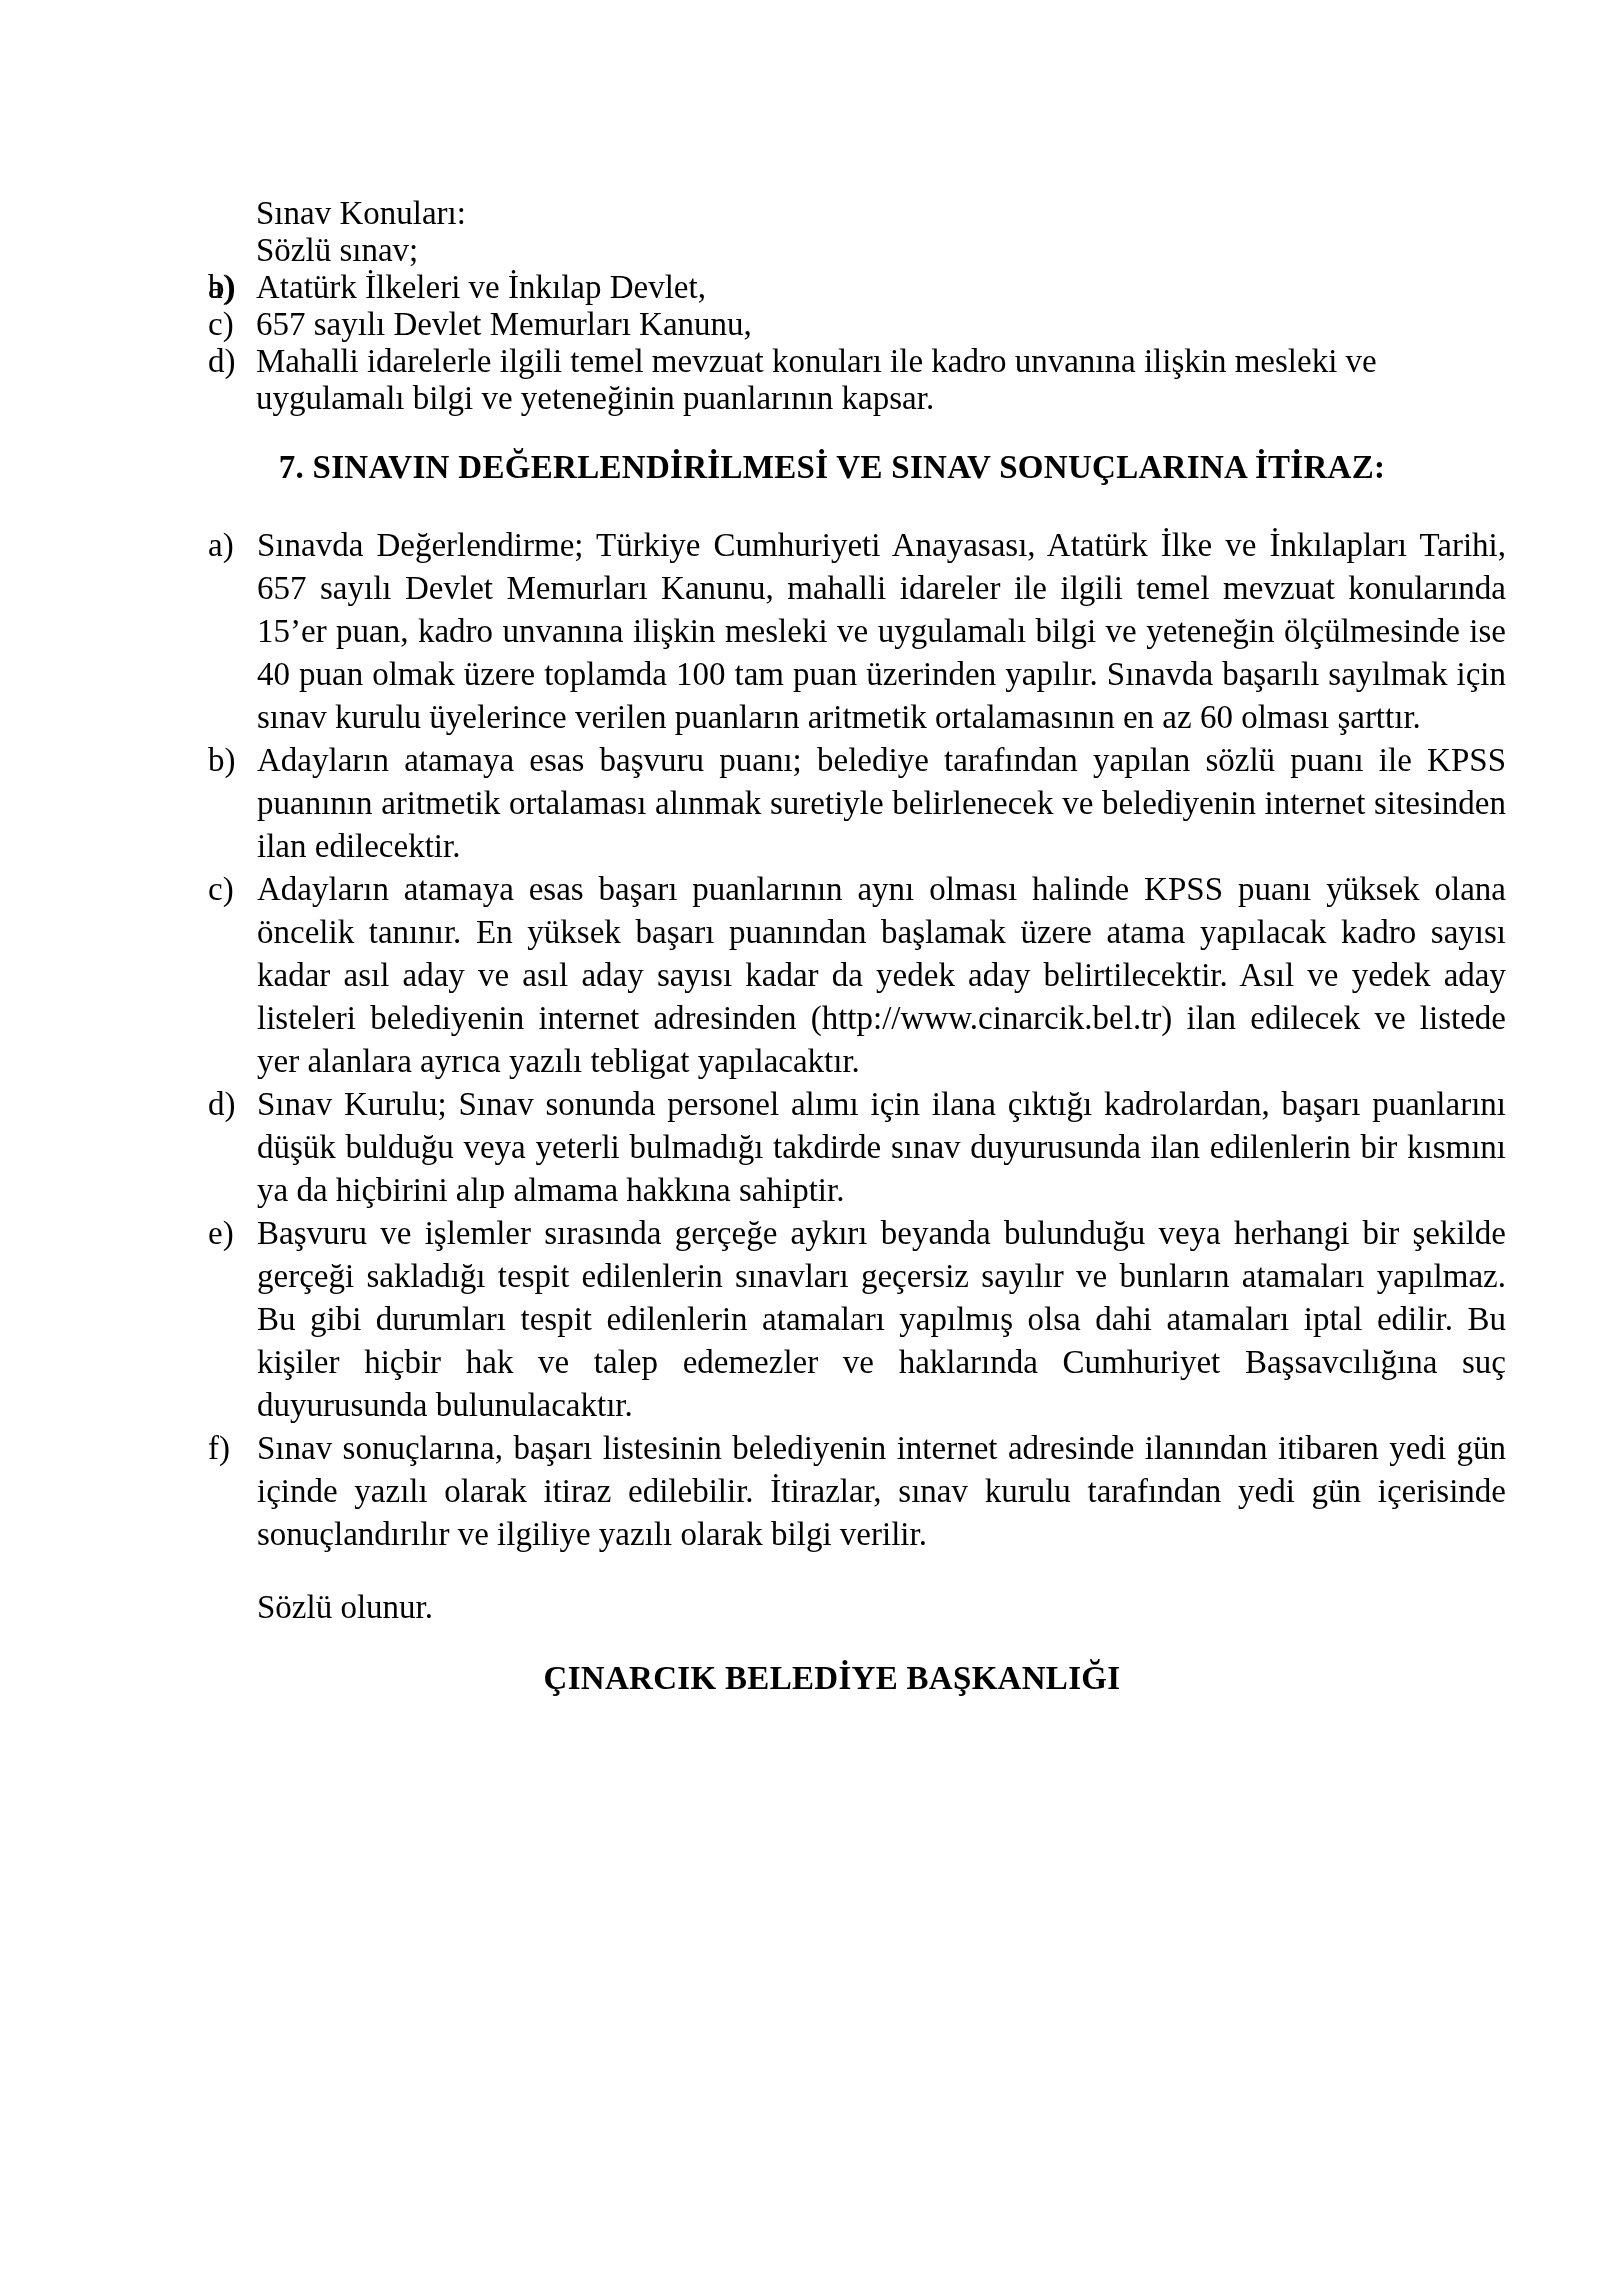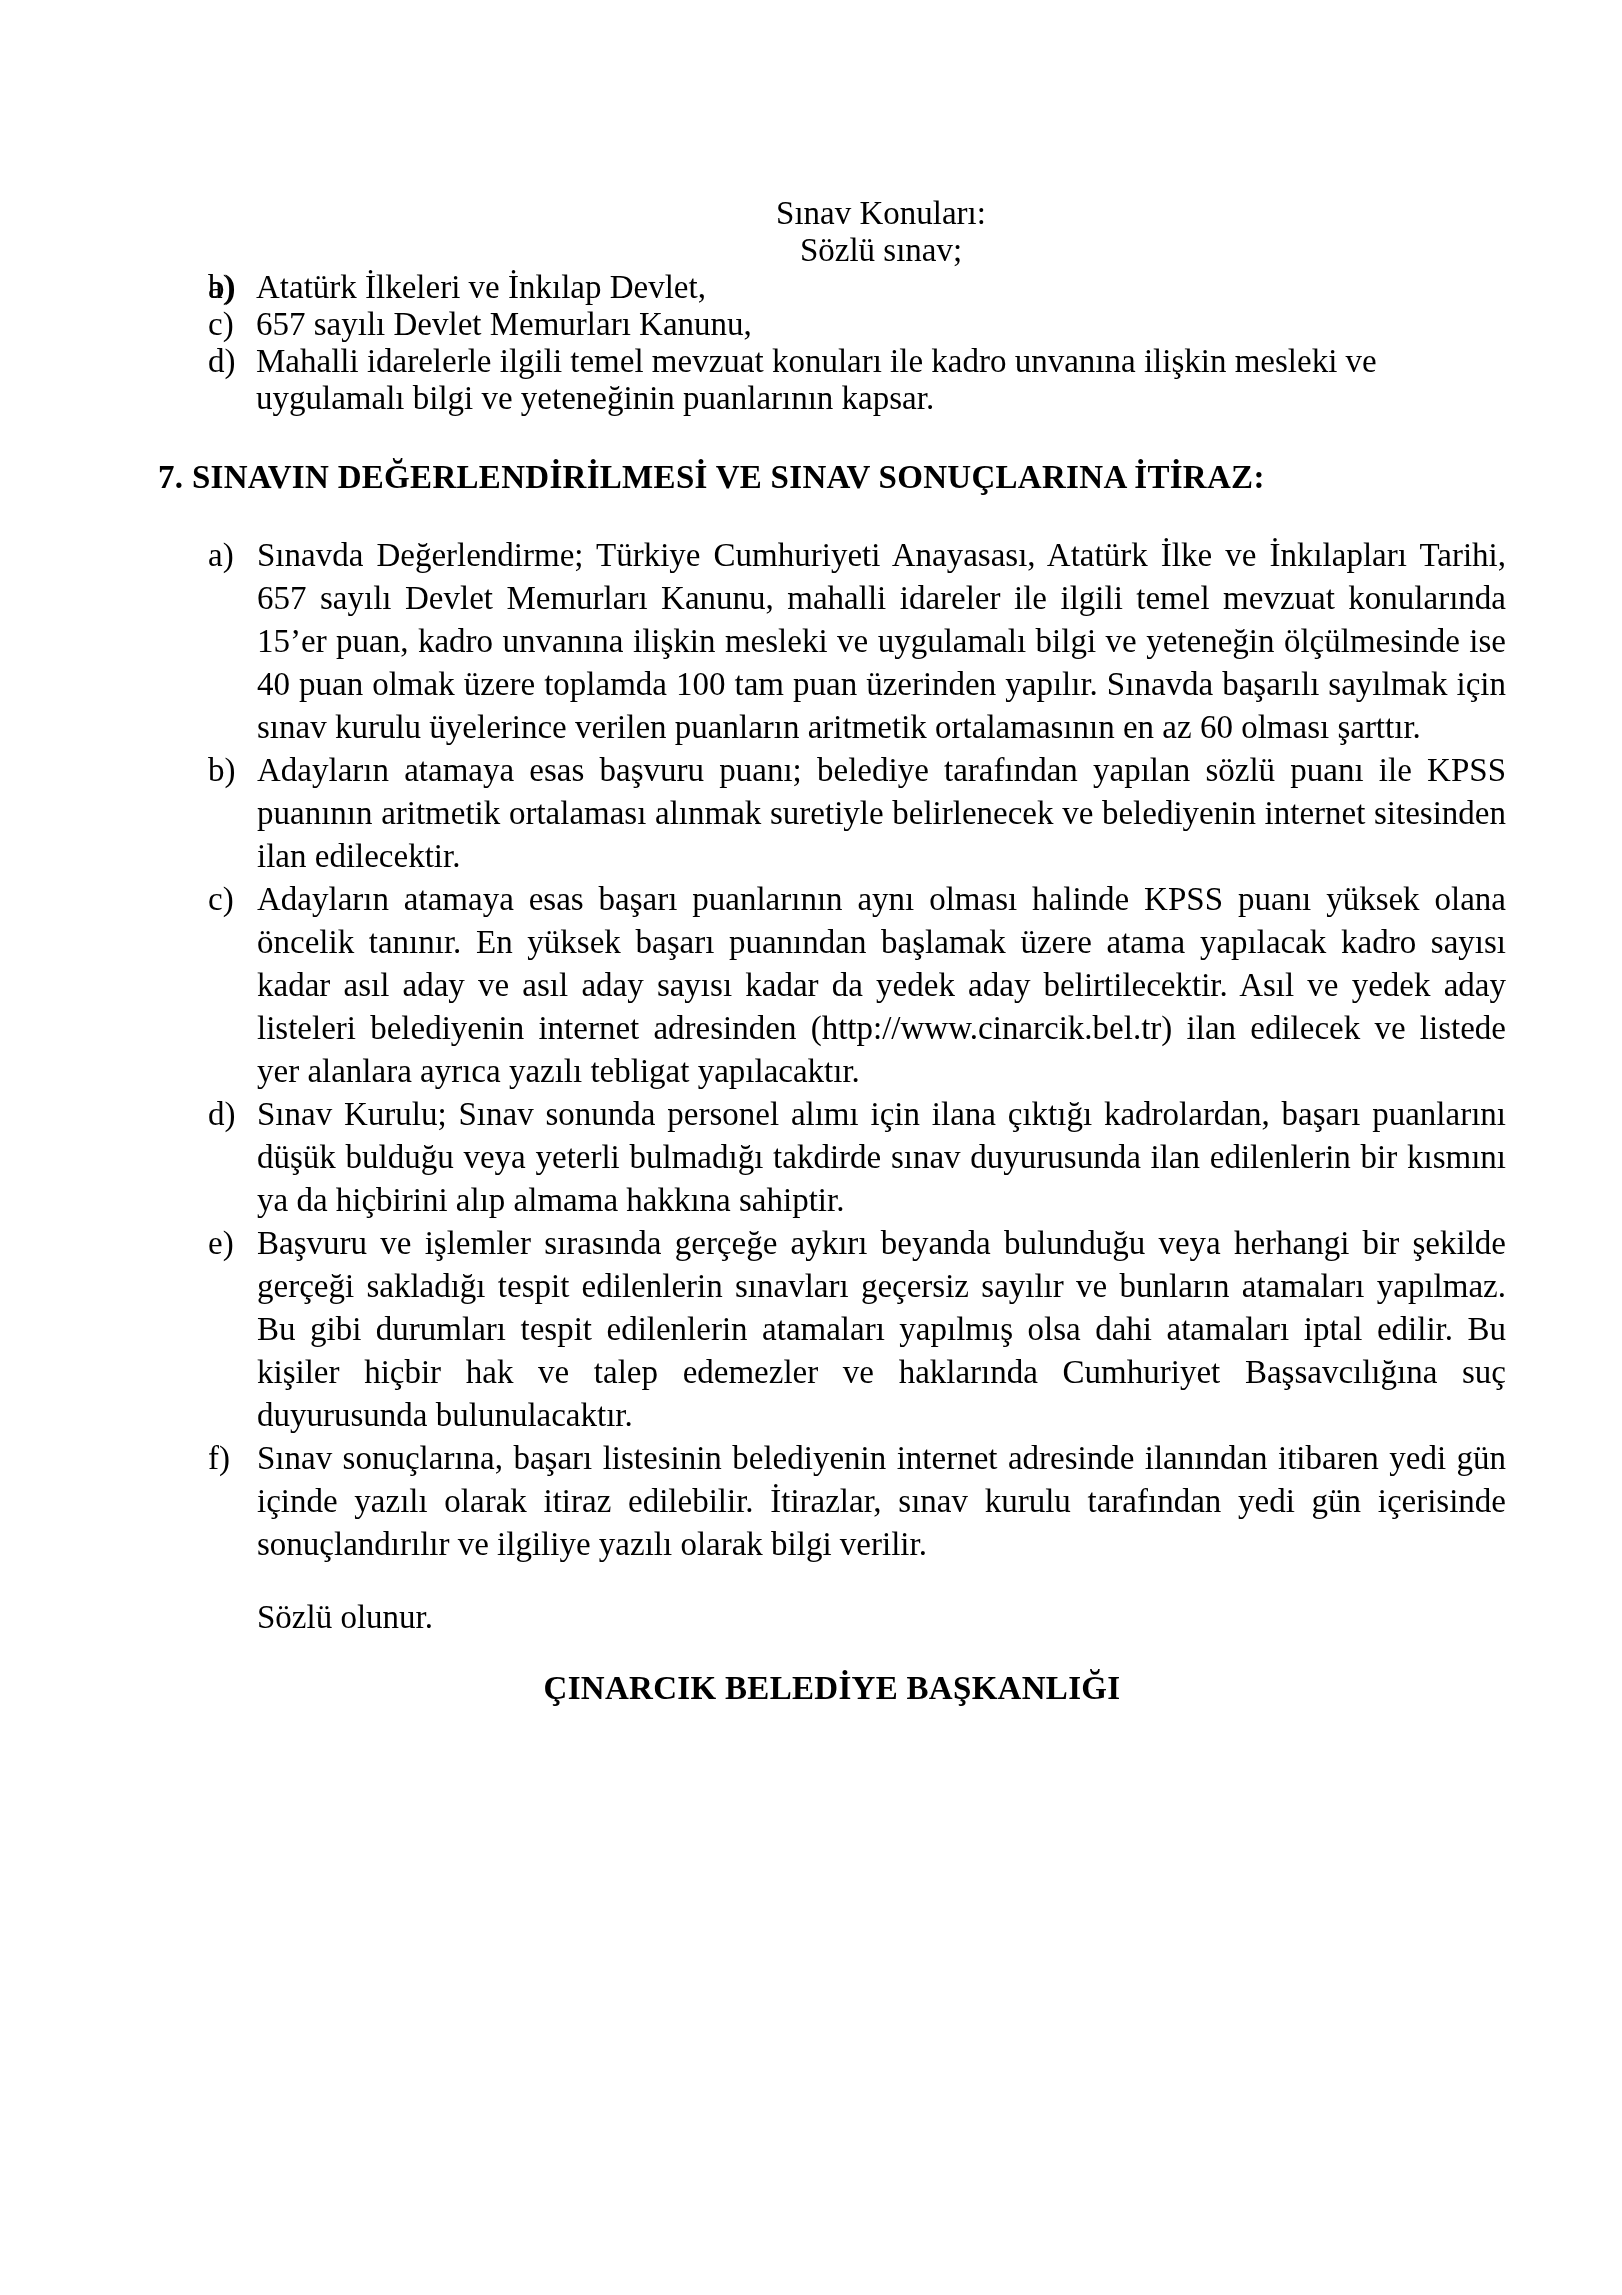--- a/index.html
+++ b/index.html
@@ -19,38 +19,38 @@
     }
     .content {
       position: absolute;
       left: 158px;
       top: 195px;
       width: 1348px;
     }
     .intro-line {
       line-height: 37px;
       padding-left: 98px;
-      text-align: center;
     }
     .top-list .item {
       position: relative;
       line-height: 37px;
       padding-left: 98px;
       text-align: left;
     }
     .marker {
       position: absolute;
       left: 50px;
       top: 0;
     }
     .section-heading {
-      margin-top: 41px;
+      margin-top: 31px;
       font-weight: bold;
       line-height: 38px;
       letter-spacing: 0.3px;
+      text-align: center;
     }
     .main-list {
       margin-top: 38px;
     }
     .main-list .item {
       position: relative;
       line-height: 43px;
       padding-left: 99px;
       text-align: justify;
     }

